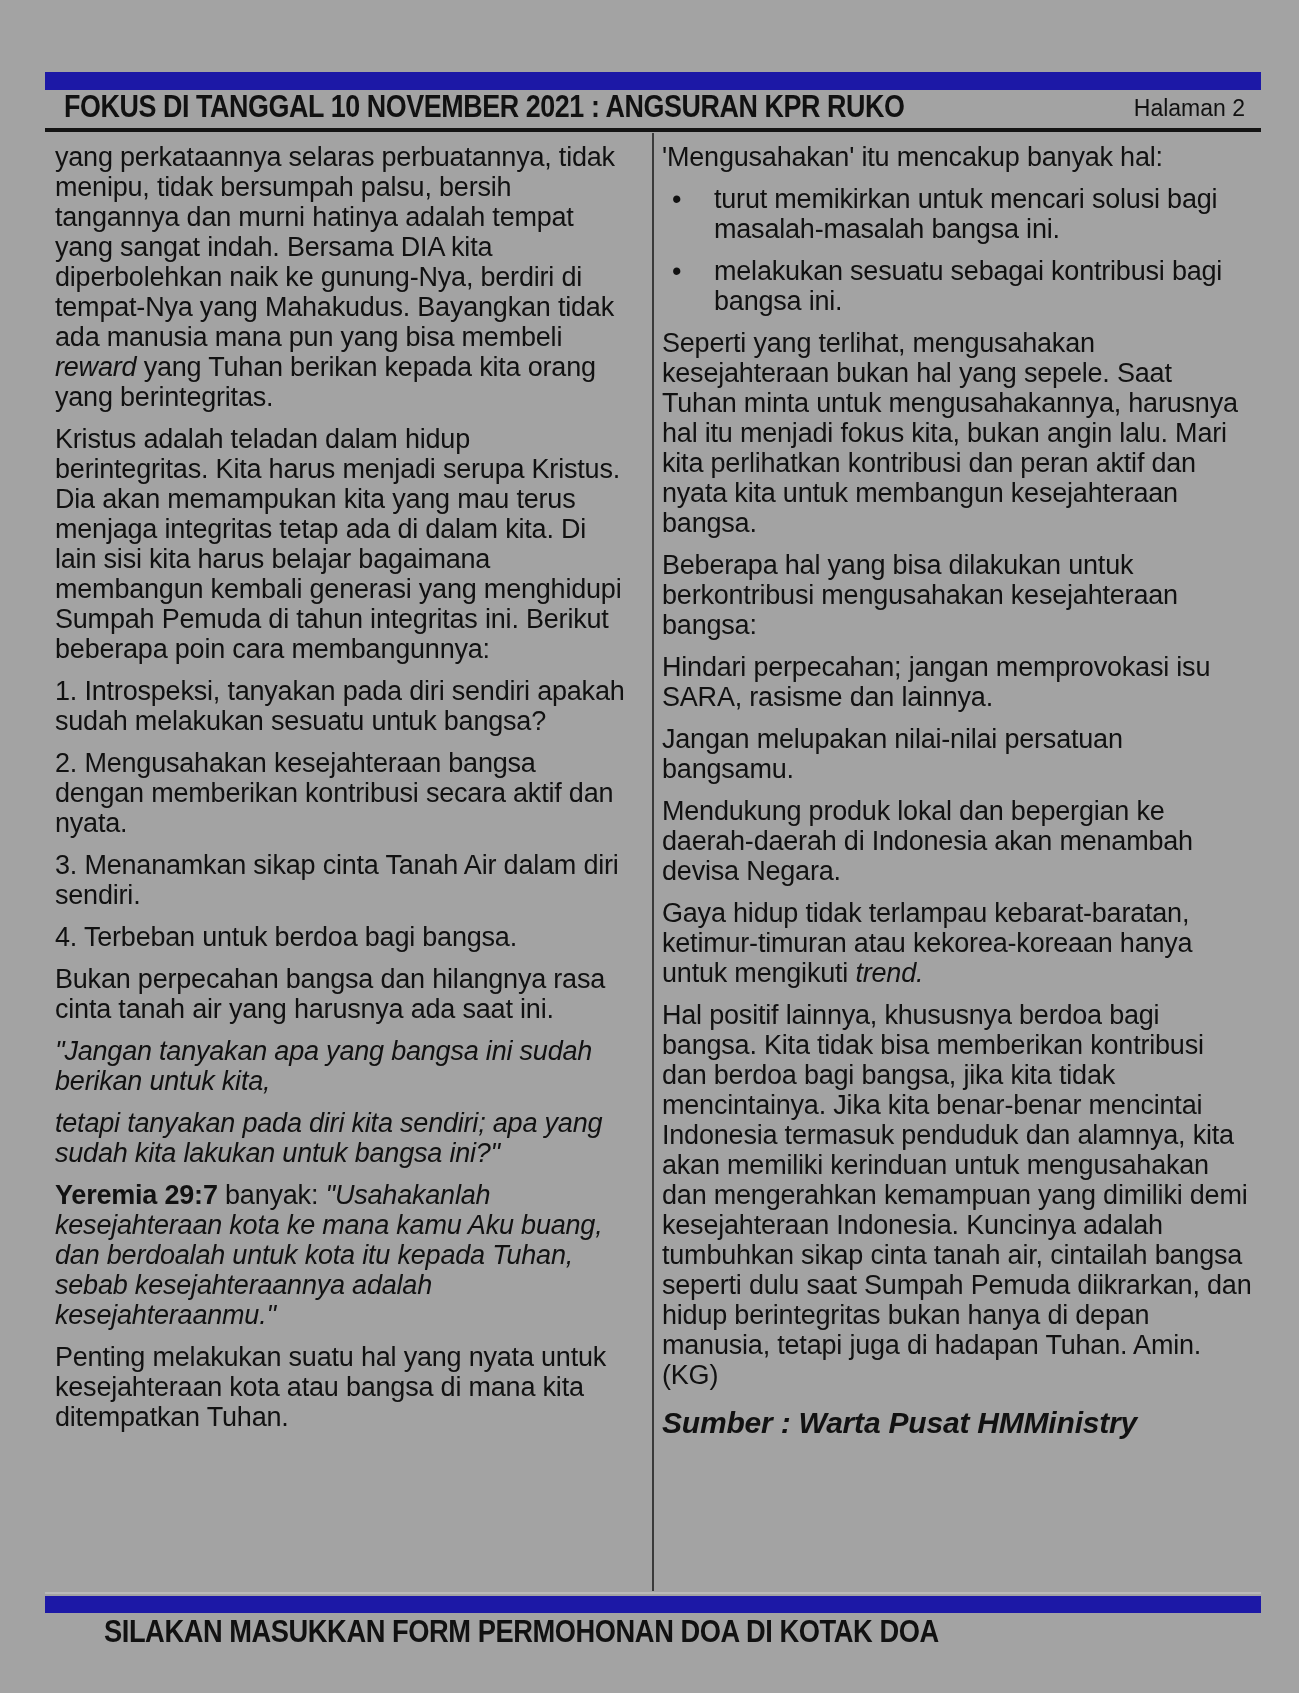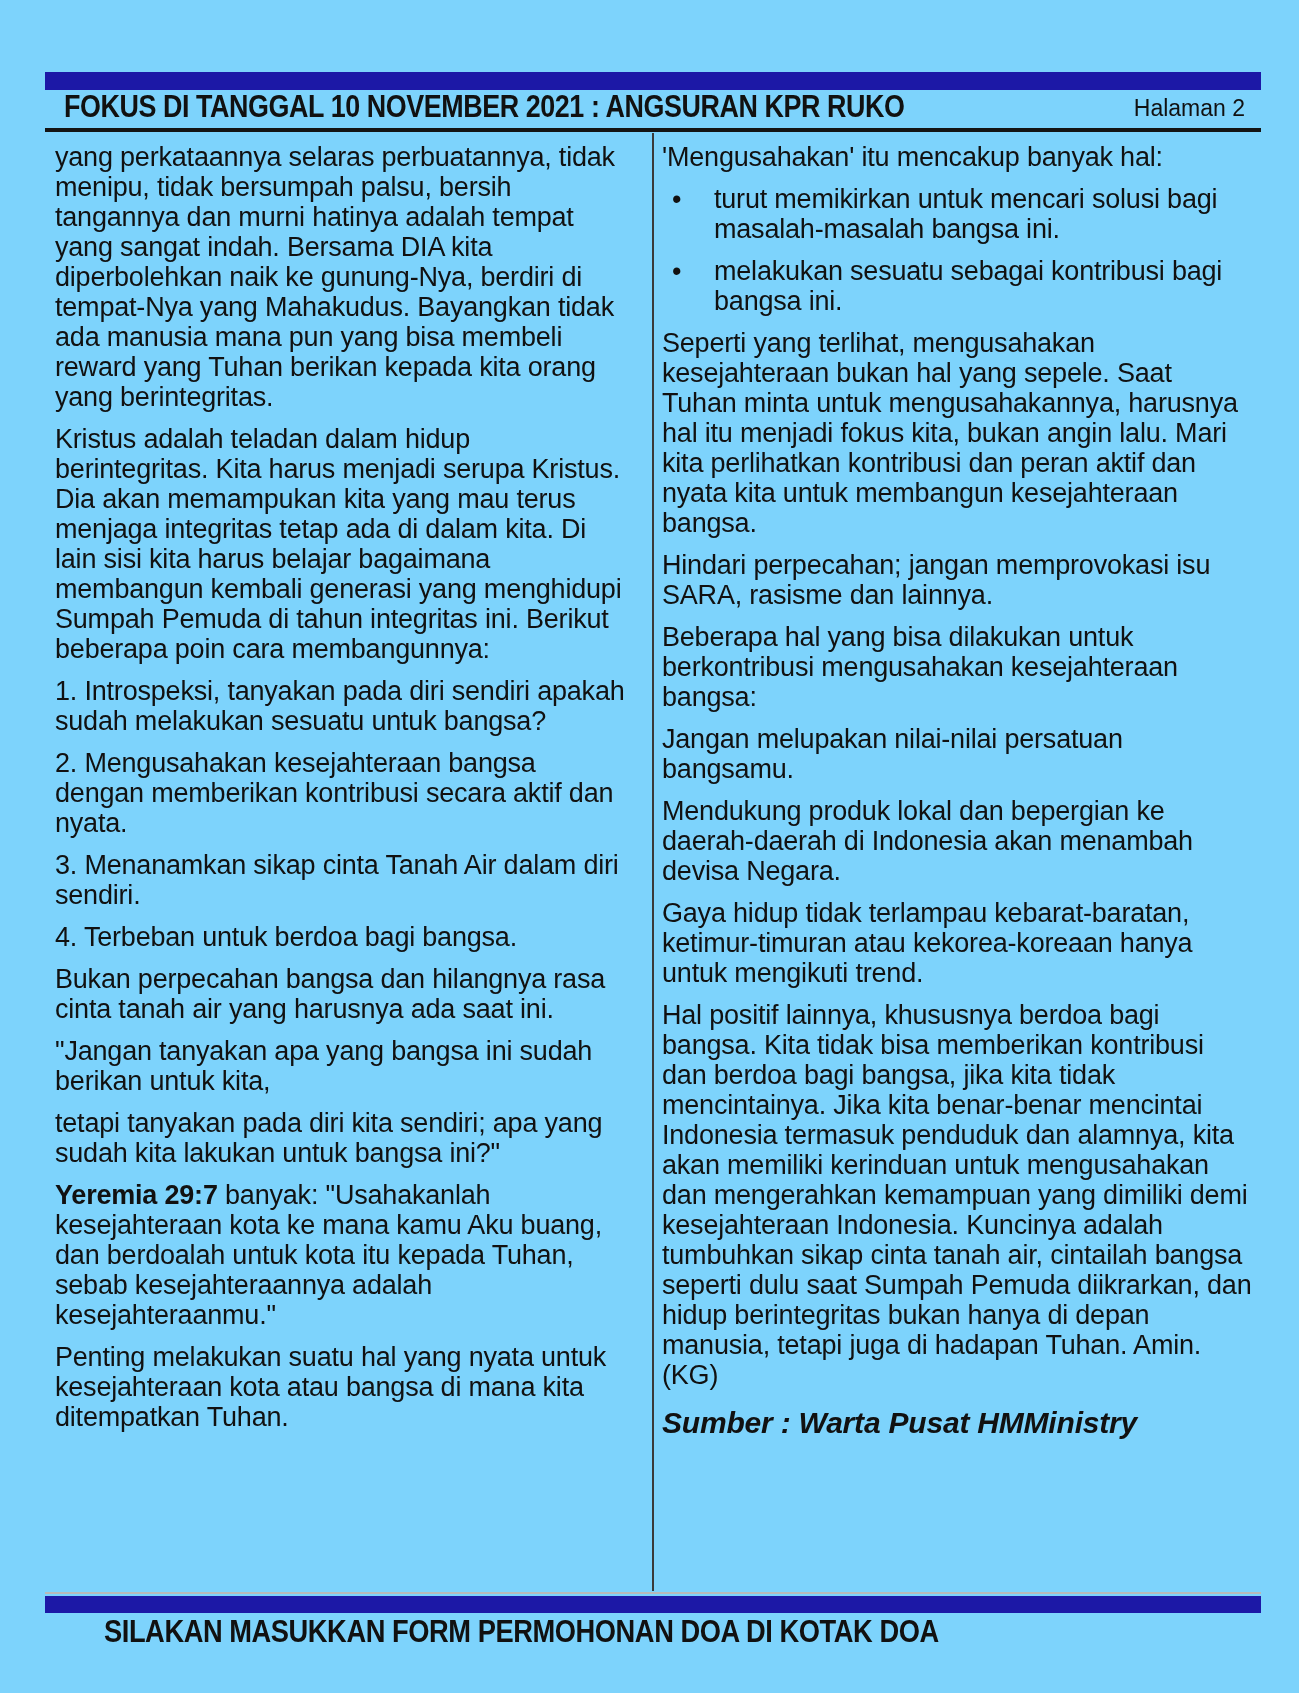--- a/index.html
+++ b/index.html
@@ -1,19 +1,19 @@
 <!DOCTYPE html>
 <html><head>
 <meta charset="utf-8">
 <style>
   html,body{margin:0;padding:0;background:#e8e8e8;}
   .page{
     position:relative;
     width:1299px;height:1693px;
-    background:#7dd3fc;
+    background:#a3a3a3;
     font-family:"Liberation Sans", sans-serif;
     color:#111;
     overflow:hidden;
   }
   .topbar,.bottombar{position:absolute;left:45px;width:1216px;background:#1c18a6;}
   .topbar{top:72px;height:18px;}
   .bottombar{top:1596px;height:17px;}
   .hairline{position:absolute;left:45px;top:1592px;width:1216px;height:2px;background:#b9b9b9;}
   .header-title{
     position:absolute;left:64px;top:88px;
@@ -32,21 +32,21 @@
   .para{margin:0 0 12px 0;}
   .para.source{font-weight:bold;font-style:italic;font-size:30px;margin-top:18px;}
   .bullet-row{display:flex;margin:0 0 12px 0;}
   .bullet-glyph{width:22px;flex:0 0 22px;margin-left:10px;}
   .bullet-text{flex:1;margin-left:20px;}
   .footer-text{
     position:absolute;left:104px;top:1614px;
     font-size:31px;font-weight:bold;letter-spacing:-0.5px;
     white-space:nowrap;transform:scaleX(0.88);transform-origin:left center;
   }
-  .seg-i{}
+  .seg-i{font-style:italic;}
   .seg-b{font-weight:bold;margin-top:20px;}
 </style>
 </head>
 <body>
 
 <div class="page">
 
   <div class="topbar"></div>
 
   <div class="header-title">FOKUS DI TANGGAL 10 NOVEMBER 2021 :  ANGSURAN KPR RUKO</div>
@@ -75,22 +75,22 @@
       <p class="para"><span>'Mengusahakan' itu mencakup banyak hal:</span></p>
       <div class="bullet-row">
         <span class="bullet-glyph">•</span>
         <div class="bullet-text"><span>turut memikirkan untuk mencari solusi bagi masalah-masalah bangsa ini.</span></div>
       </div>
       <div class="bullet-row">
         <span class="bullet-glyph">•</span>
         <div class="bullet-text"><span>melakukan sesuatu sebagai kontribusi bagi bangsa ini.</span></div>
       </div>
       <p class="para"><span>Seperti yang terlihat, mengusahakan kesejahteraan bukan hal yang sepele. Saat Tuhan minta untuk mengusahakannya, harusnya hal itu menjadi fokus kita, bukan angin lalu. Mari kita perlihatkan kontribusi dan peran aktif dan nyata kita untuk membangun kesejahteraan bangsa.</span></p>
+      <p class="para"><span>Beberapa hal yang bisa dilakukan untuk berkontribusi mengusahakan kesejahteraan bangsa:</span></p>
       <p class="para"><span>Hindari perpecahan; jangan memprovokasi isu SARA, rasisme dan lainnya.</span></p>
-      <p class="para"><span>Beberapa hal yang bisa dilakukan untuk berkontribusi mengusahakan kesejahteraan bangsa:</span></p>
       <p class="para"><span>Jangan melupakan nilai-nilai persatuan bangsamu.</span></p>
       <p class="para"><span>Mendukung produk lokal dan bepergian ke daerah-daerah di Indonesia akan menambah devisa Negara.</span></p>
       <p class="para"><span>Gaya hidup tidak terlampau kebarat-baratan, ketimur-timuran atau kekorea-koreaan hanya untuk mengikuti </span><span class="seg-i">trend.</span></p>
       <p class="para"><span>Hal positif lainnya, khususnya berdoa bagi bangsa. Kita tidak bisa memberikan kontribusi dan berdoa bagi bangsa, jika kita tidak mencintainya. Jika kita benar-benar mencintai Indonesia termasuk penduduk dan alamnya, kita akan memiliki kerinduan untuk mengusahakan dan mengerahkan kemampuan yang dimiliki demi kesejahteraan Indonesia. Kuncinya adalah tumbuhkan sikap cinta tanah air, cintailah bangsa seperti dulu saat Sumpah Pemuda diikrarkan, dan hidup berintegritas bukan hanya di depan manusia, tetapi juga di hadapan Tuhan. Amin. (KG)</span></p>
       <p class="para source"><span class="seg-i seg-b">Sumber : Warta Pusat HMMinistry</span></p>
     </div>
 
   <div class="hairline"></div>
 
   <div class="bottombar"></div>

